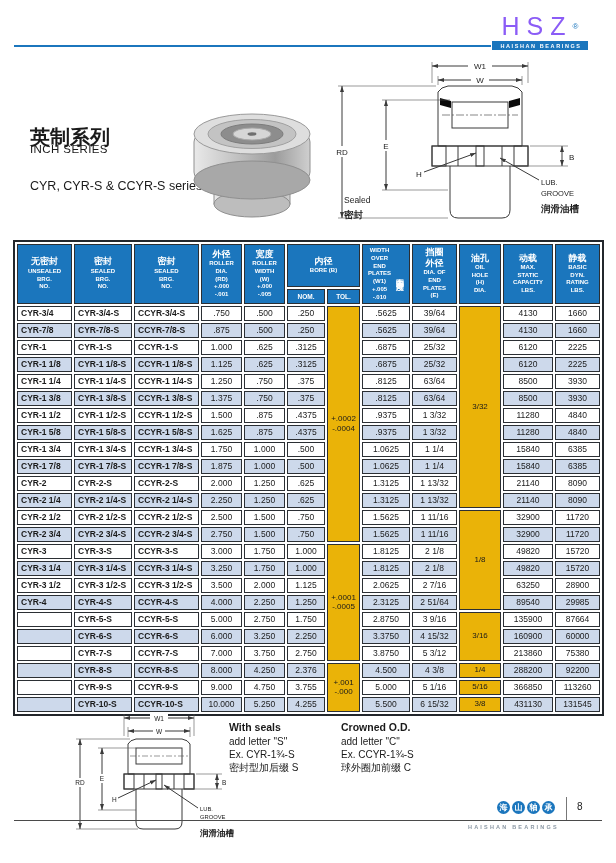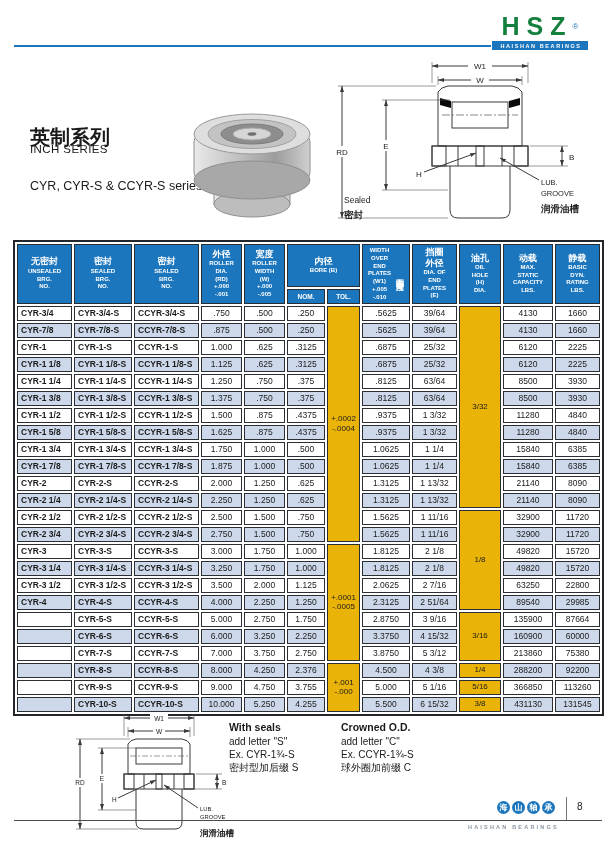--- a/index.html
+++ b/index.html
@@ -3,21 +3,21 @@
 <meta charset="utf-8">
 <style>
   html,body{margin:0;padding:0}
   body{width:616px;height:863px;position:relative;background:#fff;
        font-family:"Liberation Sans",sans-serif;color:#1a1a1a;overflow:hidden}
   .abs{position:absolute}
 
   
   .top-rule{left:14px;top:45px;width:477px;height:2px;background:#1b76bd}
   .logo{left:492px;top:14px;width:96px;text-align:center}
-  .logo-text{font-size:25px;font-weight:bold;color:#15803d;letter-spacing:7px;line-height:1}
+  .logo-text{font-size:25px;font-weight:normal;color:#8b5cf6;letter-spacing:7px;line-height:1}
   .logo-reg{font-size:8px;vertical-align:super;letter-spacing:0;color:#1b76bd}
   .logo-bar{margin-top:2px;background:#1b76bd;color:#fff;font-size:5.5px;font-weight:bold;
             letter-spacing:1.6px;padding:2px 0 1px 2px}
 
   
   .series-zh{left:30px;top:124px;font-size:20px;font-weight:bold}
   .series-en{left:30px;top:143px;font-size:11.5px;letter-spacing:.4px}
   .series-sub{left:30px;top:179px;font-size:12.5px}
 
   
@@ -460,21 +460,21 @@
         <tr>
           <td class="nm">CYR-3 1/2</td>
           <td class="nm">CYR-3 1/2-S</td>
           <td class="nm">CCYR-3 1/2-S</td>
           <td>3.500</td>
           <td>2.000</td>
           <td>1.125</td>
           <td>2.0625</td>
           <td>2 7/16</td>
           <td>63250</td>
-          <td>22800</td>
+          <td>28900</td>
         </tr>
         <tr class="alt">
           <td class="nm">CYR-4</td>
           <td class="nm">CYR-4-S</td>
           <td class="nm">CCYR-4-S</td>
           <td>4.000</td>
           <td>2.250</td>
           <td>1.250</td>
           <td>2.3125</td>
           <td>2 51/64</td>

